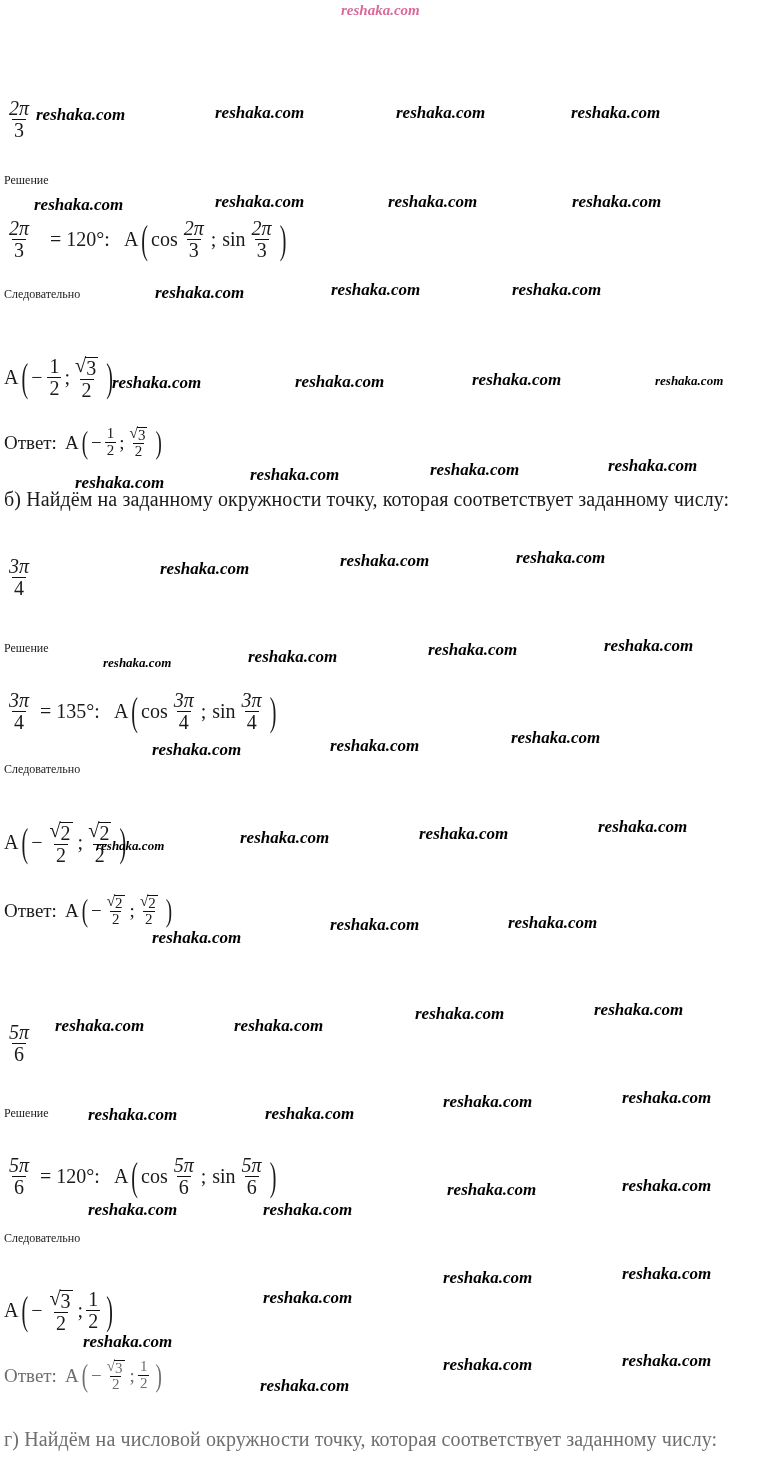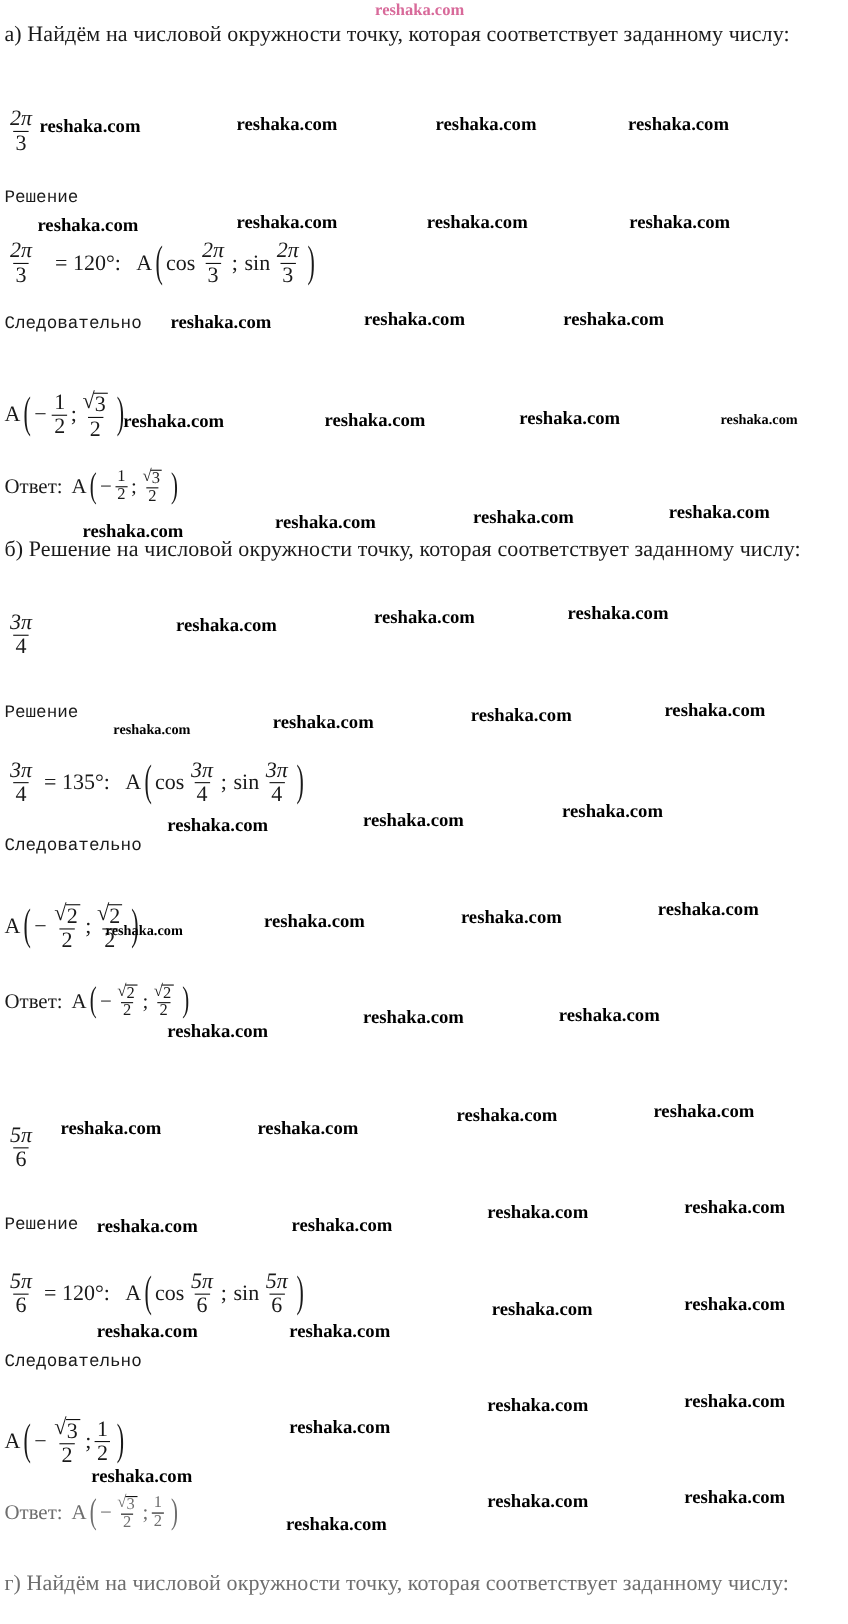--- a/index.html
+++ b/index.html
@@ -22,40 +22,40 @@
   }
 
   
   .wm {
     position: absolute;
     color: #000000;
     font-family: "Liberation Serif", serif;
     font-weight: bold;
     white-space: nowrap;
     pointer-events: none;
+    font-style: italic;
   }
   .wm-top {
     color: #d86a9a;
     font-weight: bold;
   }
 
   
   .para {
     position: absolute;
     font-size: 20px;
     line-height: 25px;
     white-space: pre-wrap;
     letter-spacing: 0.1px;
   }
   .label {
     position: absolute;
-    font-size: 16px;
+    font-size: 12px;
     line-height: 24px;
     white-space: nowrap;
-    font-family: Liberation Mono, monospace;
   }
 
   
   .math {
     position: absolute;
     font-size: 20px;
     font-family: "Liberation Serif", serif;
     white-space: nowrap;
     display: flex;
     align-items: center;
@@ -98,21 +98,20 @@
 
   .faded { color: #6e6e6e; }
 </style>
 </head>
 <body>
 
 <div class="page">
 
   <div class="wm wm-top" style="left:341px; top:2px; font-size:15px;">reshaka.com</div>
 
-  <div class="para" style="left:4px; top:19px; width:766px;">а) Найдём на числовой окружности точку, которая соответствует заданному числу:</div>
 
   <div class="math" style="left:4px; top:98px;">
     <span class="frac">
       <span class="num it">2π</span>
       <span class="den">3</span>
     </span>
   </div>
 
   <div class="label" style="left:4px; top:168px;">Решение</div>
 
@@ -172,21 +171,21 @@
     <span class="frac small">
       <span class="num"><span class="sqrt">
             <span class="rad">√</span>
             <span class="rand">3</span>
           </span></span>
       <span class="den">2</span>
     </span>
     <span class="paren sm">)</span>
   </div>
 
-  <div class="para" style="left:4px; top:487px; width:766px;">б) Решение на числовой окружности точку, которая соответствует заданному числу:</div>
+  <div class="para" style="left:4px; top:487px; width:766px;">б) Найдём на заданному окружности точку, которая соответствует заданному числу:</div>
 
   <div class="math" style="left:4px; top:556px;">
     <span class="frac">
       <span class="num it">3π</span>
       <span class="den">4</span>
     </span>
   </div>
 
   <div class="label" style="left:4px; top:636px;">Решение</div>
 

